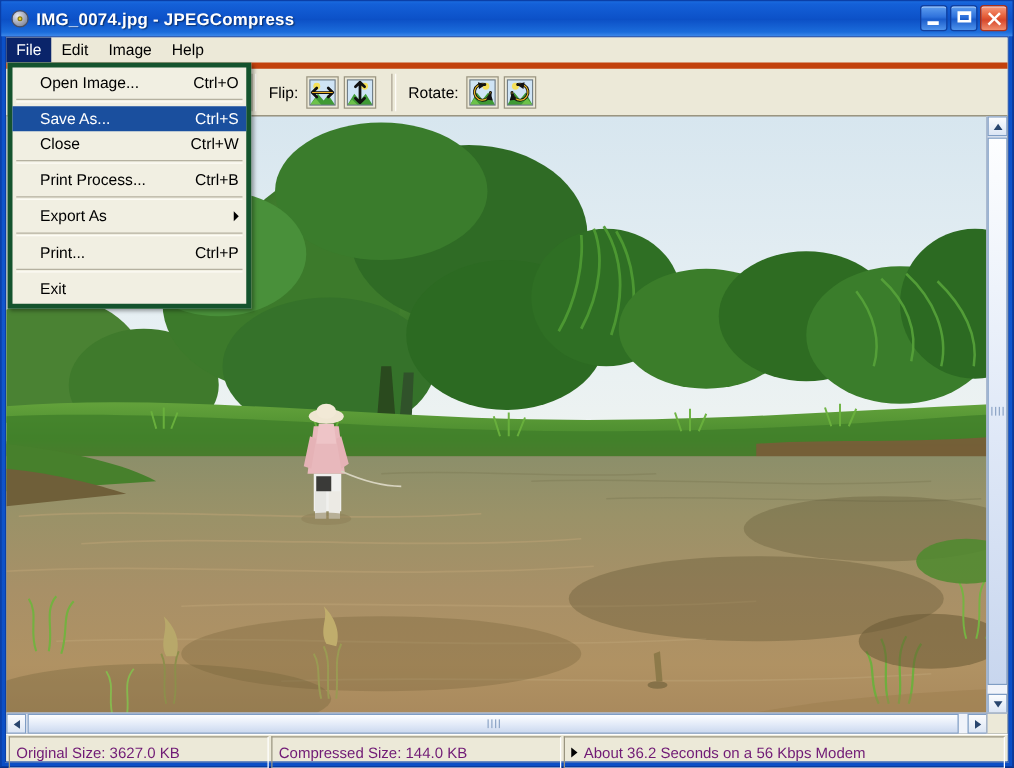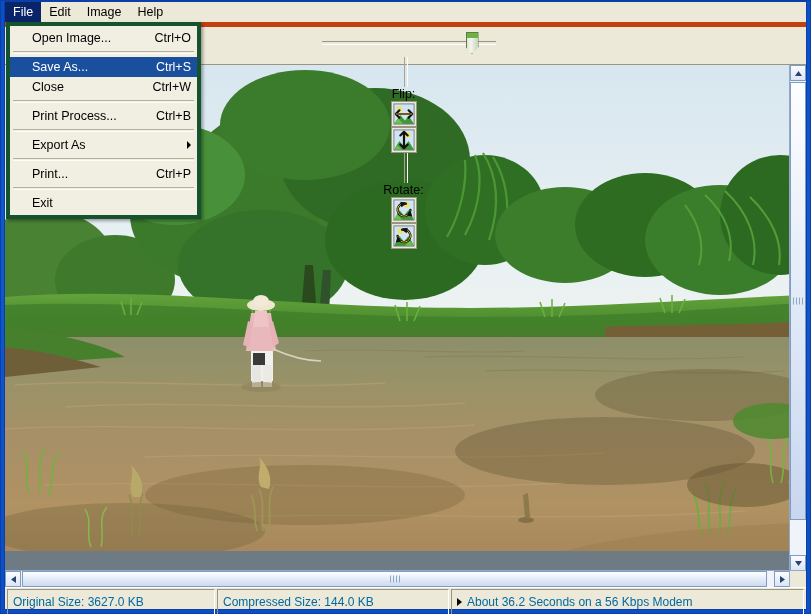--- a/index.html
+++ b/index.html
@@ -122,21 +122,20 @@
   .menu-top.active { background: #0a246a; color: #ffffff; }
 
   
   #toolbar {
     height: 38px; min-height: 38px;
     background: #ece9d8;
     border-bottom: 1px solid #9a9580;
     display: flex; align-items: center;
     position: relative; z-index: 5;
     box-sizing: border-box;
-    flex-direction: column;
   }
   .tb-sep {
     width: 2px; height: 30px;
     border-left: 1px solid #aaa392;
     border-right: 1px solid #fdfcf7;
     margin: 0 8px;
     flex: none;
   }
   #quality-slider {
     position: relative;
@@ -260,21 +259,21 @@
   }
   .status-pane {
     border: 1px solid;
     border-color: #9a9580 #ffffff #ffffff #9a9580;
     margin: 1px 0 1px 2px;
     display: flex; align-items: center;
     padding: 12px 5px;
     box-sizing: border-box;
     white-space: nowrap;
     overflow: hidden;
-    color: #0369a1;
+    color: #701a75;
   }
   #status-original { width: 208px; flex: none; }
   #status-compressed { width: 232px; flex: none; }
   #status-modem { flex: 1; margin-right: 2px; display: flex; align-items: center; gap: 5px; }
   .tri {
     width: 0; height: 0;
     border-left: 5px solid #000;
     border-top: 4px solid transparent;
     border-bottom: 4px solid transparent;
     flex: none;
@@ -317,20 +316,39 @@
     margin: 3px 3px 3px 3px;
     border-top: 1px solid #b5b1a0;
     border-bottom: 1px solid #fdfcf5;
   }
 </style>
 </head>
 <body>
 
 <div id="window">
 
+  <div id="titlebar">
+    <div id="app-icon">
+      <div class="disk"></div>
+        <div class="dot"></div>
+    </div>
+    <div id="title-text">IMG_0074.jpg - JPEGCompress</div>
+    <div id="title-buttons">
+      <div class="tbtn blue">
+          <div class="min-bar"></div>
+        </div>
+      <div class="tbtn blue">
+          <div class="max-box"></div>
+        </div>
+      <div class="tbtn red">
+          <div class="x1"></div>
+          <div class="x2"></div>
+        </div>
+    </div>
+  </div>
 
   <div id="client">
 
     <div id="menubar">
       <div class="menu-top active">File</div>
       <div class="menu-top">Edit</div>
       <div class="menu-top">Image</div>
       <div class="menu-top">Help</div>
     </div>
 

